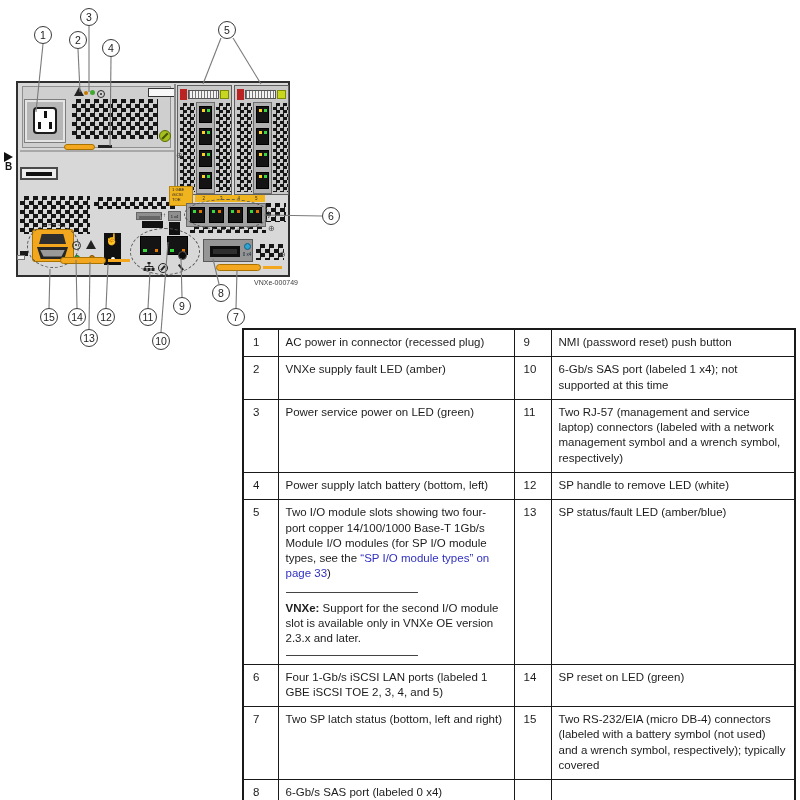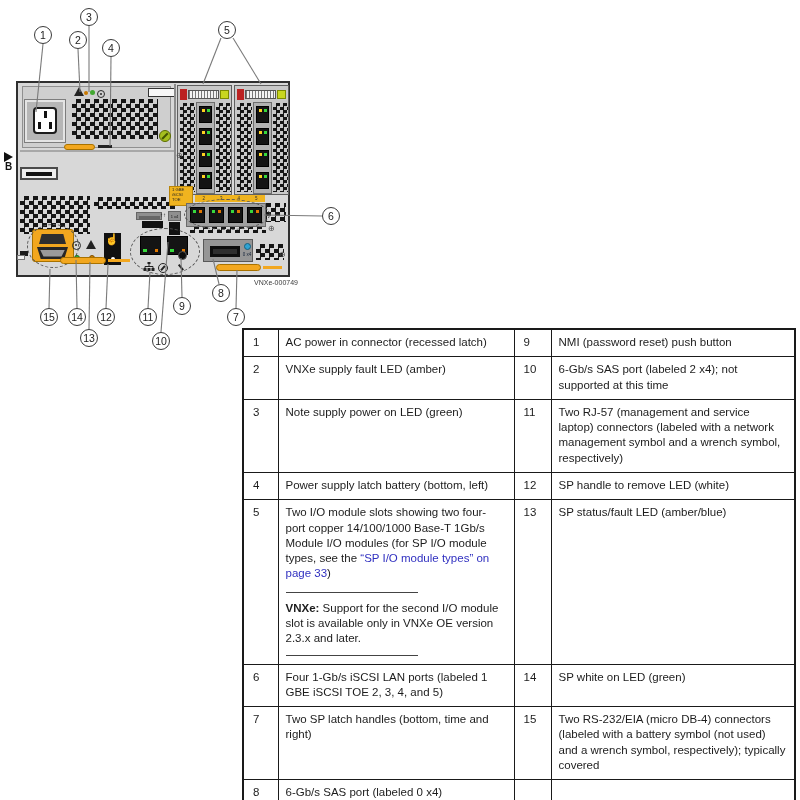--- a/index.html
+++ b/index.html
@@ -255,33 +255,33 @@
     <table class="ctab">
       <colgroup>
           <col style="width:35px">
           <col style="width:236px">
           <col style="width:37px">
           <col style="width:244px">
         </colgroup>
       <tbody>
           <tr>
         <td class="num">1</td>
-        <td class="desc">AC power in connector (recessed latch)</td>
+        <td class="desc">AC power in connector (recessed plug)</td>
         <td class="num">9</td>
         <td class="desc">NMI (password reset) push button</td>
       </tr>
       <tr>
         <td class="num">2</td>
         <td class="desc">VNXe supply fault LED (amber)</td>
         <td class="num">10</td>
-        <td class="desc">6-Gb/s SAS port (labeled 2 x4); not supported at this time</td>
+        <td class="desc">6-Gb/s SAS port (labeled 1 x4); not supported at this time</td>
       </tr>
       <tr>
         <td class="num">3</td>
-        <td class="desc">Note supply power on LED (green)</td>
+        <td class="desc">Power service power on LED (green)</td>
         <td class="num">11</td>
         <td class="desc">Two RJ-57 (management and service laptop) connectors (labeled with a network management symbol and a wrench symbol, respectively)</td>
       </tr>
       <tr>
         <td class="num">4</td>
         <td class="desc">Power supply latch battery (bottom, left)</td>
         <td class="num">12</td>
         <td class="desc">SP handle to remove LED (white)</td>
       </tr>
       <tr>
@@ -292,25 +292,25 @@
           <div><span class="noteb">VNXe:</span><span> Support for the second I/O module slot is available only in VNXe OE version 2.3.x and later.</span></div>
           <div class="rule2"></div>
         </td>
         <td class="num">13</td>
         <td class="desc">SP status/fault LED (amber/blue)</td>
       </tr>
       <tr>
         <td class="num">6</td>
         <td class="desc">Four 1-Gb/s iSCSI LAN ports (labeled 1 GBE iSCSI TOE 2, 3, 4, and 5)</td>
         <td class="num">14</td>
-        <td class="desc">SP white on LED (green)</td>
+        <td class="desc">SP reset on LED (green)</td>
       </tr>
       <tr>
         <td class="num">7</td>
-        <td class="desc">Two SP latch handles (bottom, time and right)</td>
+        <td class="desc">Two SP latch status (bottom, left and right)</td>
         <td class="num">15</td>
         <td class="desc">Two RS-232/EIA (micro DB-4) connectors (labeled with a battery symbol (not used) and a wrench symbol, respectively); typically covered</td>
       </tr>
       <tr>
         <td class="num">8</td>
         <td class="desc">6-Gb/s SAS port (labeled 0 x4)</td>
         <td class="num"></td>
         <td class="desc"></td>
       </tr>
     </tbody>

